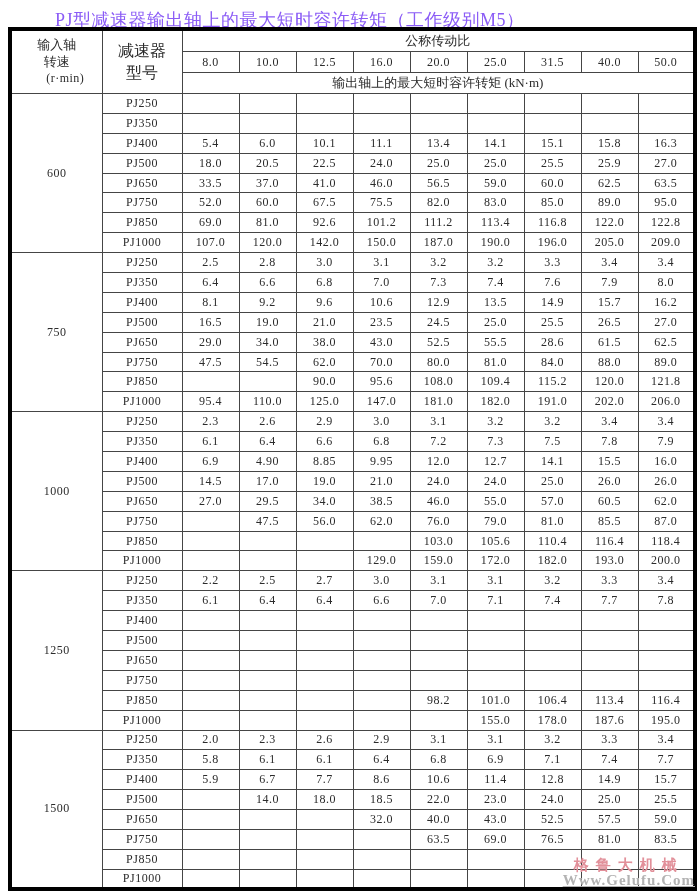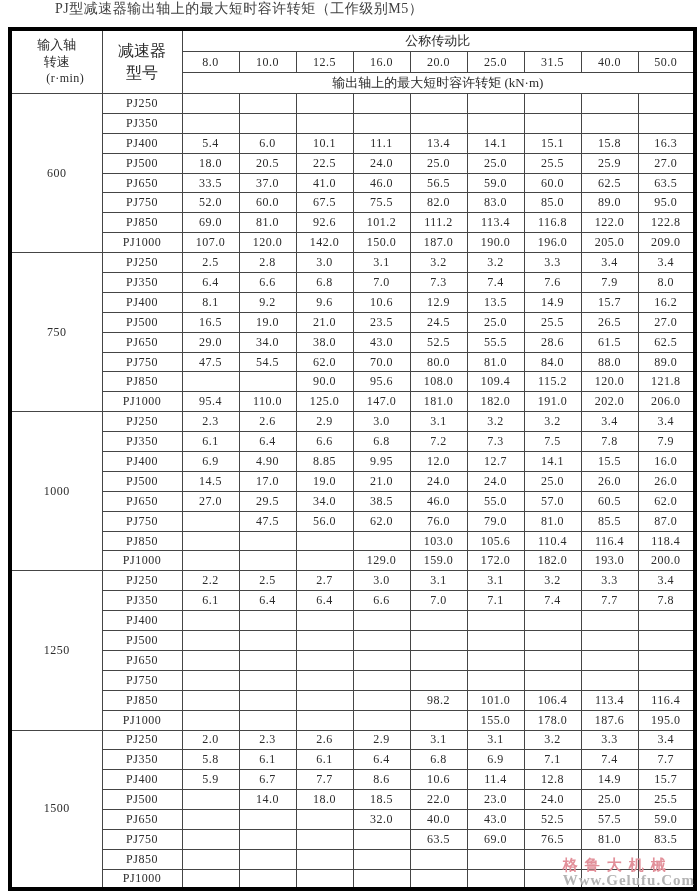--- a/index.html
+++ b/index.html
@@ -8,23 +8,23 @@
     font-family: "Liberation Serif", "DejaVu Serif", serif;
   }
   .page {
     position: relative;
     width: 700px; height: 891px;
     background: #ffffff;
     overflow: hidden;
   }
   .title {
     position: absolute;
-    left: 55px; top: 0;
-    font-size: 14px;
-    color: #404040;
+    left: 55px; top: 8px;
+    font-size: 18px;
+    color: #8b5cf6;
     letter-spacing: 0.5px;
     white-space: nowrap;
   }
   table.spec {
     position: absolute;
     left: 8px; top: 27px;
     width: 685px;
     border-collapse: collapse;
     table-layout: fixed;
     border: 4px solid #000000;
@@ -44,21 +44,21 @@
   .model-head { line-height: 1.4; font-size: 16px; }
   .ratio-cell { font-size: 12px; letter-spacing: 0.5px; }
   tbody tr { height: 19.9px; }
   .speed-cell, .model-cell, .value-cell {
     font-size: 12px;
     letter-spacing: 0.5px;
   }
   .watermark {
     position: absolute;
     right: 5px; bottom: 2px;
-    text-align: left;
+    text-align: center;
     line-height: 1.05;
     z-index: 5;
     font-weight: bold;
     pointer-events: none;
   }
   .wm-line1 { color: #e2909a; font-size: 15px; letter-spacing: 7px; }
   .wm-line2 { color: #b3b3b3; font-size: 15px; letter-spacing: 1px; }
 </style>
 </head>
 <body>
@@ -593,16 +593,16 @@
           <td class="value-cell"></td>
           <td class="value-cell"></td>
           <td class="value-cell"></td>
           <td class="value-cell"></td>
         </tr>
       </tbody>
   </table>
 
   <div class="watermark">
     <div class="wm-line1" style="color: rgb(226, 144, 154);">格鲁大机械</div>
-    <div class="wm-line2" style="color: rgb(179, 179, 179);">Www.Gelufu.Com</div>
+    <div class="wm-line2" style="color: rgb(179, 179, 179); text-decoration: underline;">Www.Gelufu.Com</div>
   </div>
 
 </div>
 
 </body></html>

